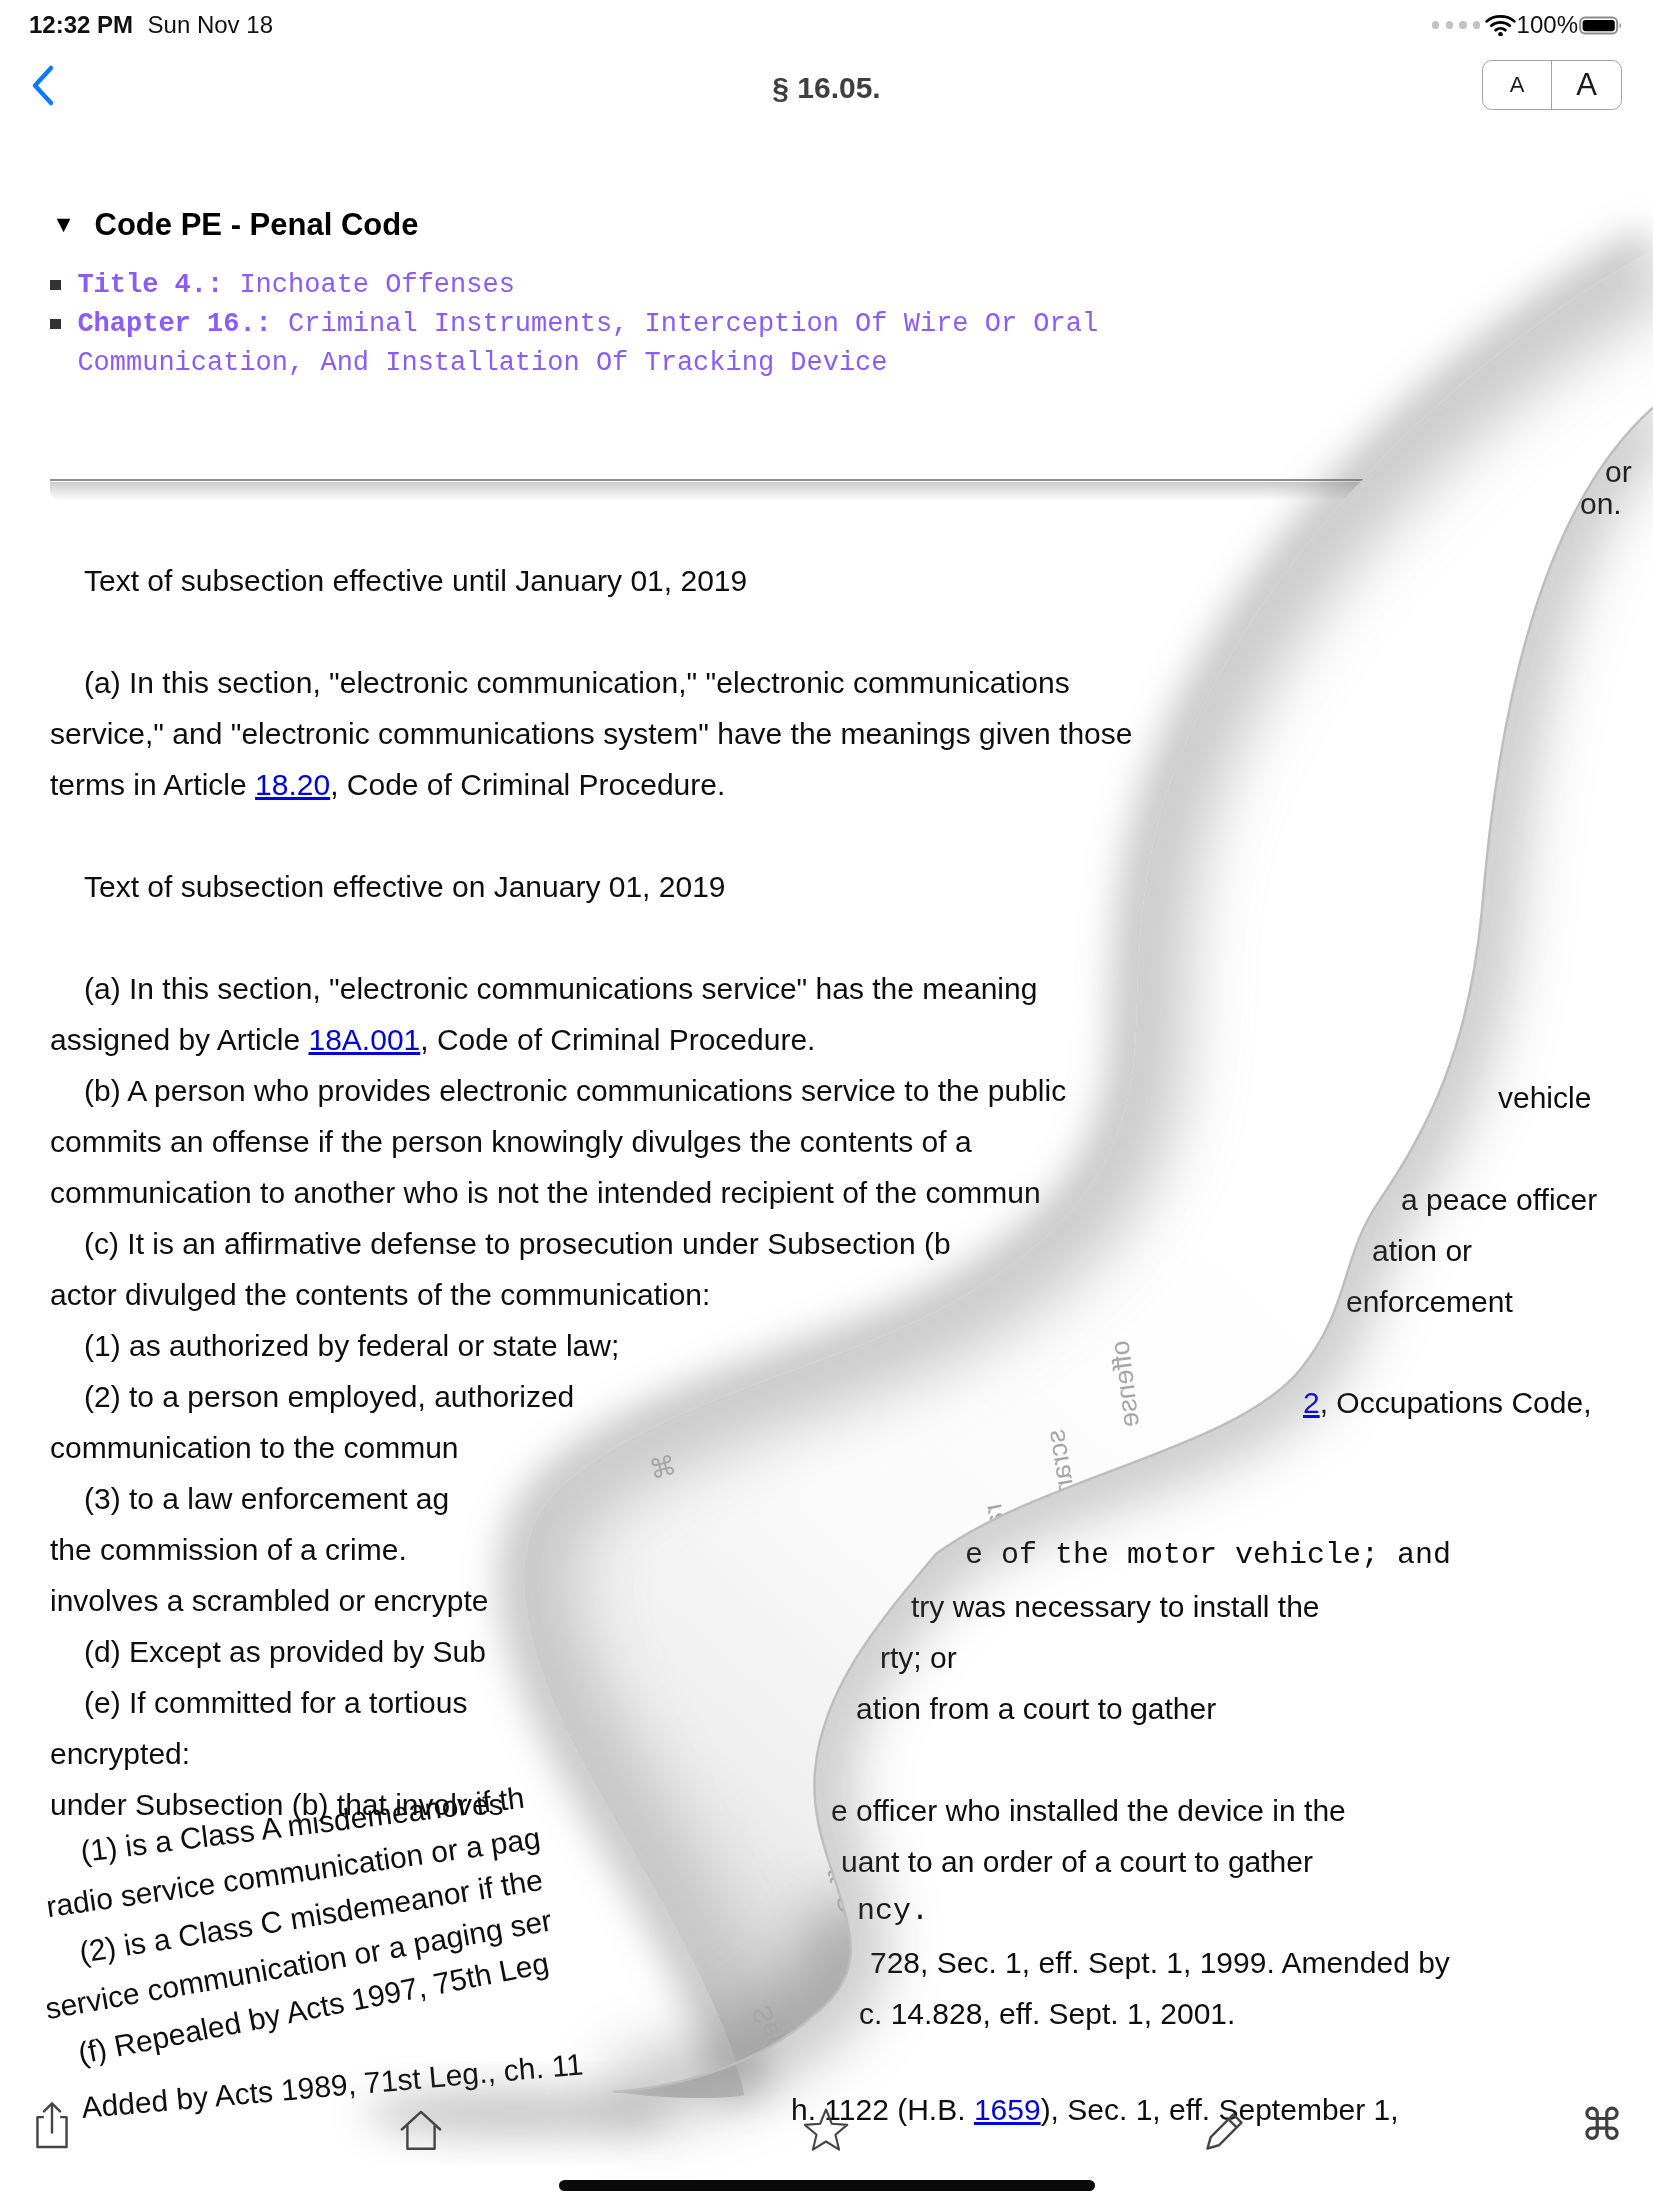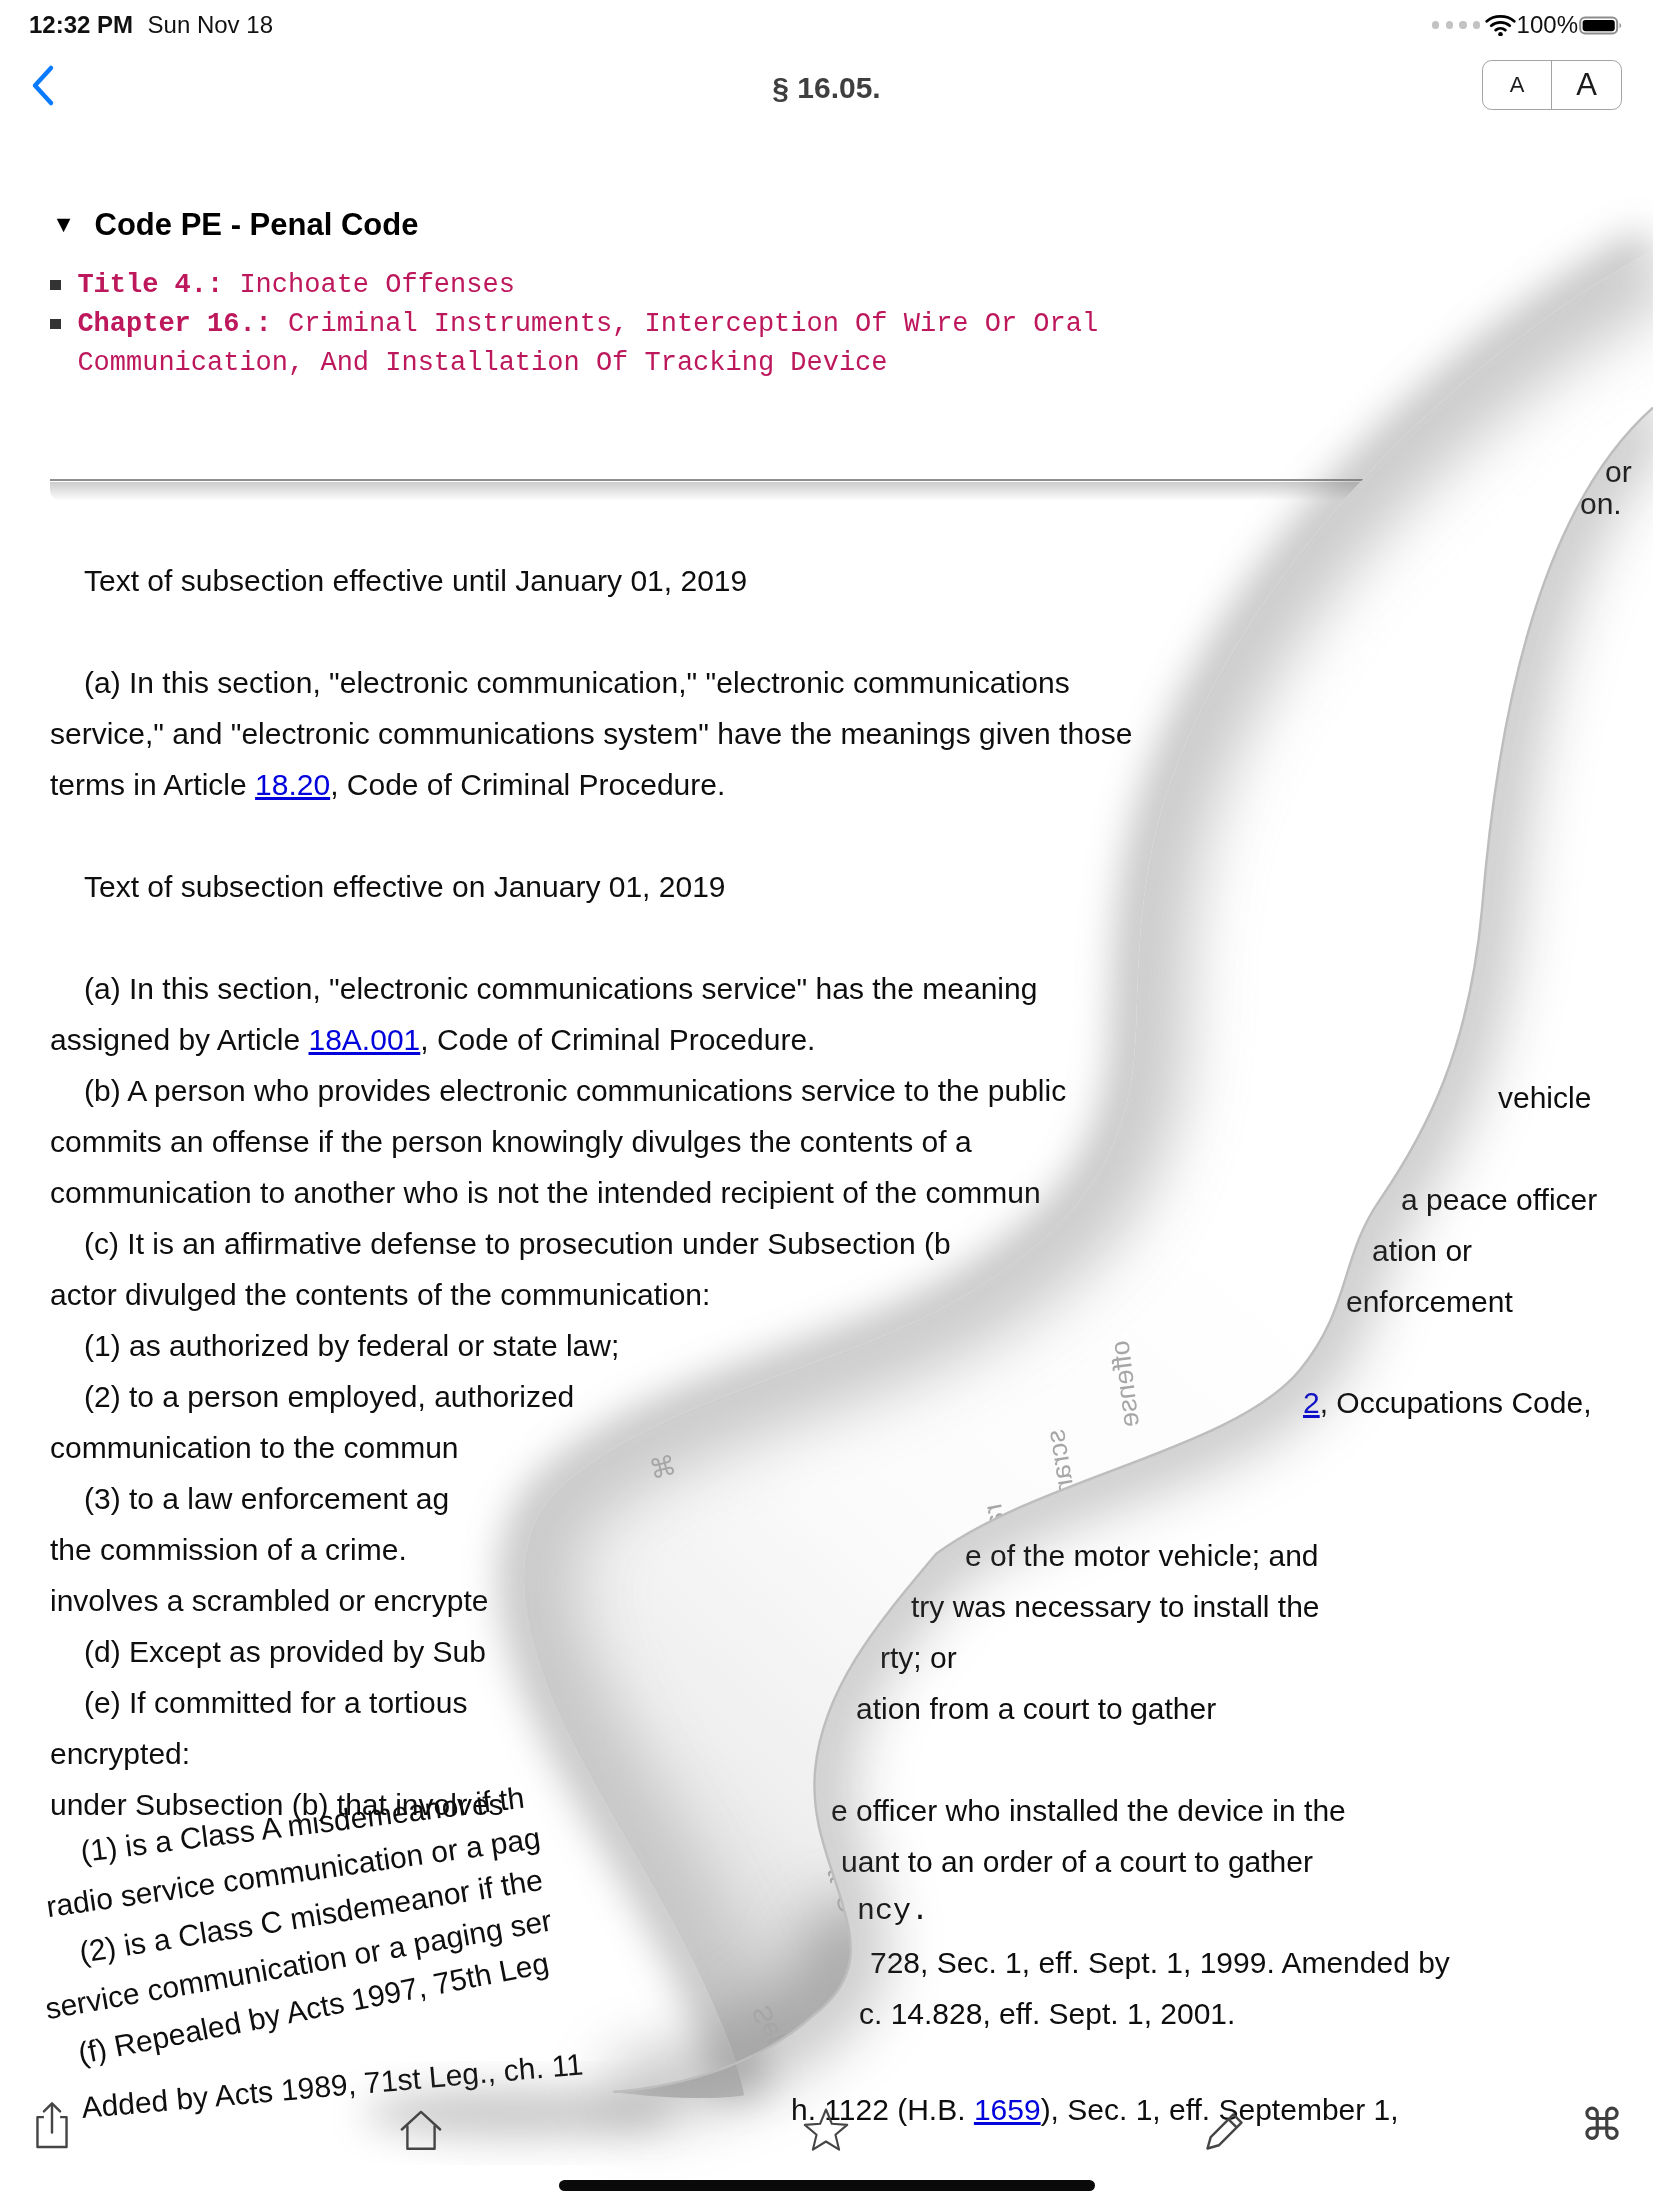--- a/index.html
+++ b/index.html
@@ -25,21 +25,21 @@
   .fbtn{width:71px;height:50px;border:1.6px solid #a3a3a3;background:#fff;display:flex;
         align-items:center;justify-content:center;color:#1c1c1e;box-sizing:border-box}
   .fbtn.small{border-radius:9.7px 0 0 9.7px;font-size:22px}
   .fbtn.large{border-radius:0 9.7px 9.7px 0;margin-left:-1.6px;font-size:31px}
 
   
   .codehdr{position:absolute;top:207px;left:52px;font-size:31px;font-weight:700;color:#000}
   .codehdr .tri{font-size:23.4px;margin-right:19.4px;position:relative;top:-3.2px;font-weight:400}
   .toc{position:absolute;top:266px;left:50px;width:1179px}
   .toc-item{position:relative;padding-left:27.4px;font-family:"Liberation Mono",monospace;
-            font-size:27px;line-height:39px;color:#be185d}
+            font-size:27px;line-height:39px;color:#8b5cf6}
   .toc-item .sq{position:absolute;left:0;top:13.7px;width:10.5px;height:10.5px;background:#333}
   .toc-item b{font-weight:700}
   .sechdr{position:absolute;top:418px;left:50px;font-size:31.5px;color:#000}
   .sechdr b{font-weight:700}
   .rule{position:absolute;top:479px;left:50px;width:1535px;height:2.4px;background:#8f8f8f}
   .ruleshadow{position:absolute;top:482px;left:50px;width:1514px;height:19.4px;
               background:linear-gradient(to bottom,rgba(0,0,0,.20),rgba(0,0,0,0));
               border-radius:0 0 11.3px 11.3px}
 
   
@@ -154,21 +154,21 @@
     </div>
 
   <div id="under-frags">
       <div class="rfrag" style="top: 446px; left: 1605px;"><span>or</span></div>
       <div class="rfrag" style="top: 478px; left: 1580px;"><span>on.</span></div>
       <div class="rfrag" style="top: 1072px; left: 1498px;"><span>vehicle</span></div>
       <div class="rfrag" style="top: 1174px; left: 1401px;"><span>a peace officer</span></div>
       <div class="rfrag" style="top: 1225px; left: 1372px;"><span>ation or</span></div>
       <div class="rfrag" style="top: 1276px; left: 1346px;"><span>enforcement</span></div>
       <div class="rfrag" style="top: 1377px; left: 1303px;"><span class="lnk">2</span><span>, Occupations Code,</span></div>
-      <div class="rfrag" style="top: 1530px; left: 965px;"><span>e of the motor vehicle; and</span></div>
+      <div class="rfrag" style="top: 1530px; left: 965px; font-family: Liberation Mono, monospace;"><span>e of the motor vehicle; and</span></div>
       <div class="rfrag" style="top: 1581px; left: 911px;"><span>try was necessary to install the</span></div>
       <div class="rfrag" style="top: 1632px; left: 880px;"><span>rty; or</span></div>
       <div class="rfrag" style="top: 1683px; left: 856px;"><span>ation from a court to gather</span></div>
       <div class="rfrag" style="top: 1785px; left: 831px;"><span>e officer who installed the device in the</span></div>
       <div class="rfrag" style="top: 1836px; left: 841px;"><span>uant to an order of a court to gather</span></div>
       <div class="rfrag" style="top: 1886px; left: 857px; font-family: Liberation Mono, monospace;"><span>ncy.</span></div>
       <div class="rfrag" style="top: 1937px; left: 870px;"><span>728, Sec. 1, eff. Sept. 1, 1999. Amended by</span></div>
       <div class="rfrag" style="top: 1988px; left: 859px;"><span>c. 14.828, eff. Sept. 1, 2001.</span></div>
       <div class="rfrag" style="top: 2084px; left: 791px;"><span>h. 1122 (H.B. </span><span class="lnk">1659</span><span>), Sec. 1, eff. September 1,</span></div>
     </div>

